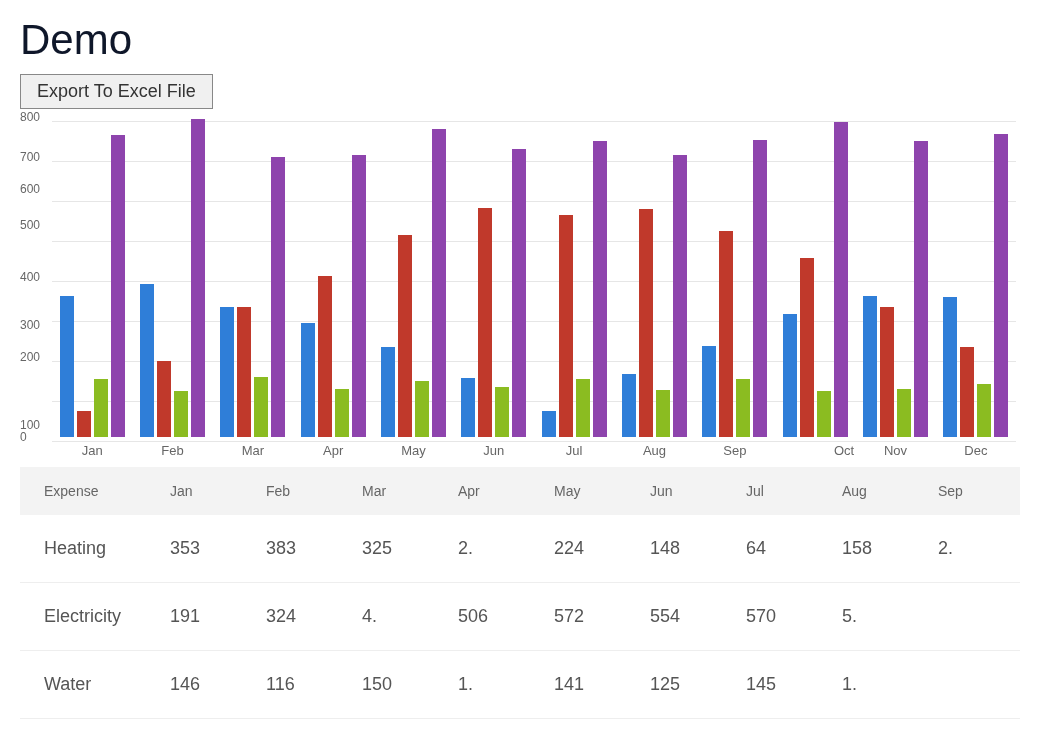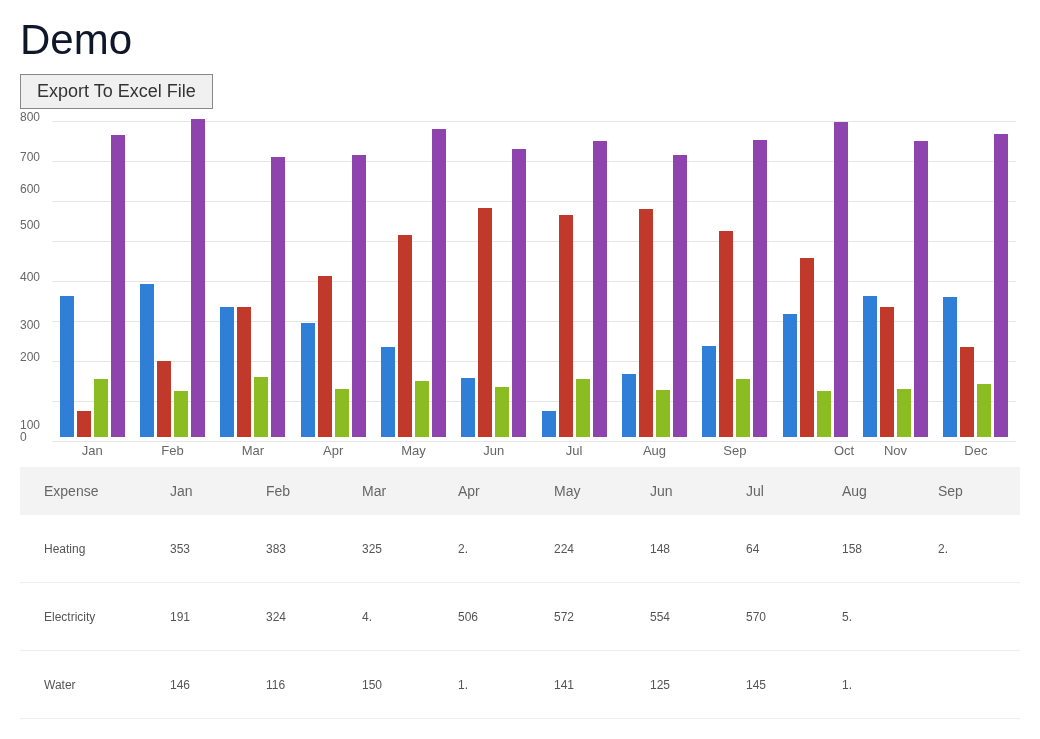--- a/index.html
+++ b/index.html
@@ -97,21 +97,21 @@
     flex: none;
     padding-left: 24px;
   }
   .th-col, .td-col {
     width: 96px;
     flex: none;
   }
   .trow {
     display: flex;
     border-bottom: 1px solid #eee;
-    font-size: 12px;
+    font-size: 18px;
     color: #555;
     align-items: center;
     min-height: 68px;
   }
 </style>
 </head>
 <body>
 
 
 

